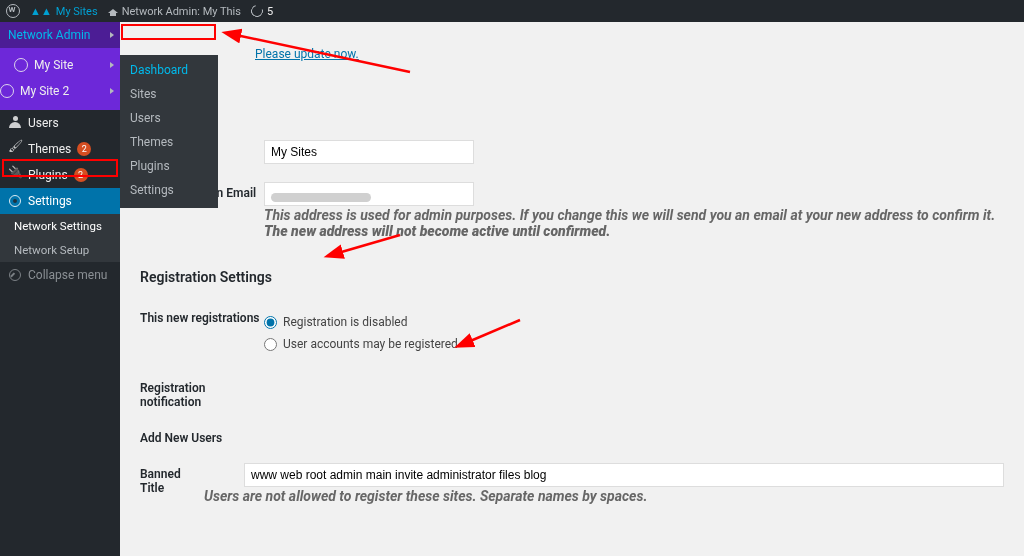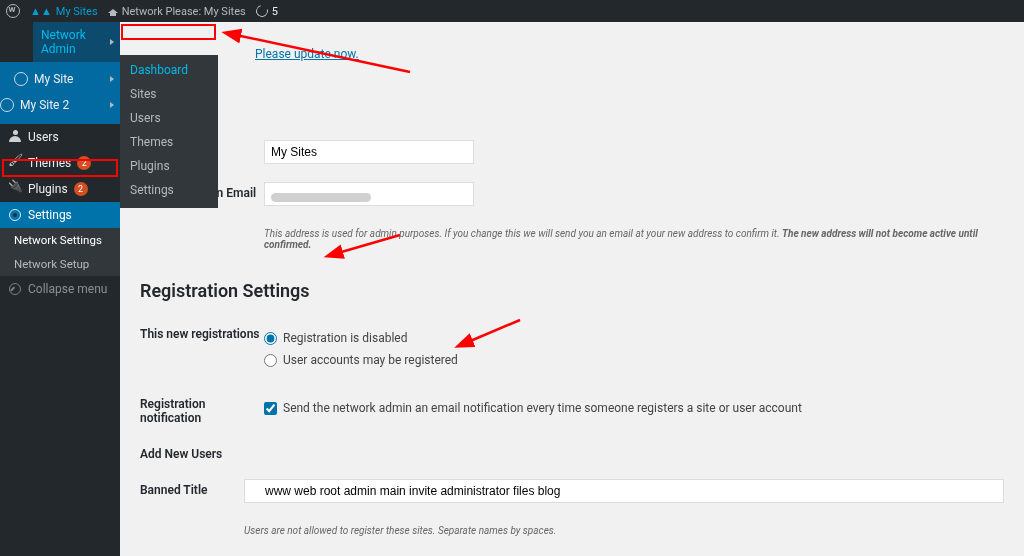--- a/index.html
+++ b/index.html
@@ -51,54 +51,54 @@
 
   
   .main { position:absolute; top:22px; left:120px; right:0; bottom:0; background:#f1f1f1; padding: 0 20px 20px; overflow:hidden;}
   .update-link { color:#0073aa; text-decoration:underline; font-size:12px; position:absolute; top:25px; left:135px;}
   .main .partial-h{ font-size:18px; color:#23282d; position:absolute; left:20px; top:68px;}
   .form-row{ display:flex; align-items:flex-start; margin: 18px 0;}
   .form-row label.lab{ width:124px; font-size:12px; font-weight:600; color:#23282d; padding-top:4px;}
   .form-row .field{ flex:1;}
   .text-input{ width:210px; padding:3px 6px; border:1px solid #ddd; background:#fff; font-size:12px; height:24px;}
   .redacted{ width:100px; height:9px; background:#d0d0d0; border-radius:5px; display:inline-block; margin-top:6px;}
-  .desc{ color:#666; font-style:italic; font-size:10px; margin-top:22px;}
+  .desc{ color:#666; font-style:italic; font-size:14px; margin-top:1px;font-weight:bold;}
   .desc strong{ font-style:italic;}
-  .section-head{ font-size:18px; font-weight:600; color:#23282d; margin-top:30px; margin-bottom:22px;}
+  .section-head{ font-size:14px; font-weight:600; color:#23282d; margin-top:30px; margin-bottom:22px;}
   .radio-row, .check-row{ display:flex; align-items:center; gap:6px; margin:8px 0; font-size:12px;}
   .radio-row input, .check-row input{ accent-color:#0073aa;}
-  .wide-input{ width:760px; padding:3px 20px; border:1px solid #ddd; background:#fff; font-size:12px; height:24px;}
+  .wide-input{ width:760px; padding:3px 6px; border:1px solid #ddd; background:#fff; font-size:12px; height:24px;margin-left:40px;}
 </style>
 </head>
 <body>
 
 <div class="adminbar">
   <div class="item">
       <span class="wp-logo"></span>
     </div>
   <div class="item mysites">
     <span style="color:#00a0d2;">▲▲</span>
     <span>My Sites</span>
   </div>
   <div class="item">
     <span class="house"></span>
-    <span>Network Please: My Sites</span>
+    <span>Network Admin: My This</span>
   </div>
   <div class="item">
     <span class="refresh"></span>
     <span class="count">5</span>
   </div>
 </div>
 
 <div class="sidebar">
-  <div class="menu-item" style="background:#0c4a6e;color:#00b9eb;margin-left:33px;">
+  <div class="menu-item" style="background:#4c1d95;color:#00b9eb;">
     <span>Network Admin</span>
     <span class="arrow-r"></span>
   </div>
-  <div style="background:#0369a1;padding:4px 0 6px;">
+  <div style="background:#6d28d9;padding:4px 0 6px;">
     <div class="menu-item" style="padding-left:14px;">
       <span class="ic ic-wp"></span>
       <span>My Site</span>
       <span class="arrow-r"></span>
     </div>
     <div class="menu-item" style="padding-left:0;">
       <span class="ic ic-wp"></span>
       <span>My Site 2</span>
       <span class="arrow-r"></span>
     </div>
@@ -176,26 +176,20 @@
         </div>
       <div class="radio-row">
           <input type="radio" name="reg" style="">
           <span>User accounts may be registered</span>
         </div>
     </div>
   </div>
 
   <div class="form-row">
     <label class="lab">Registration notification</label>
-    <div class="field">
-      <div class="check-row">
-          <input type="checkbox" checked="" style="">
-          <span>Send the network admin an email notification every time someone registers a site or user account</span>
-        </div>
-    </div>
   </div>
 
   <div class="form-row">
     <label class="lab">Add New Users</label>
   </div>
 
   <div class="form-row">
     <label class="lab">Banned Title</label>
     <div class="field">
       <input type="text" class="wide-input" value="www web root admin main invite administrator files blog" style="">

